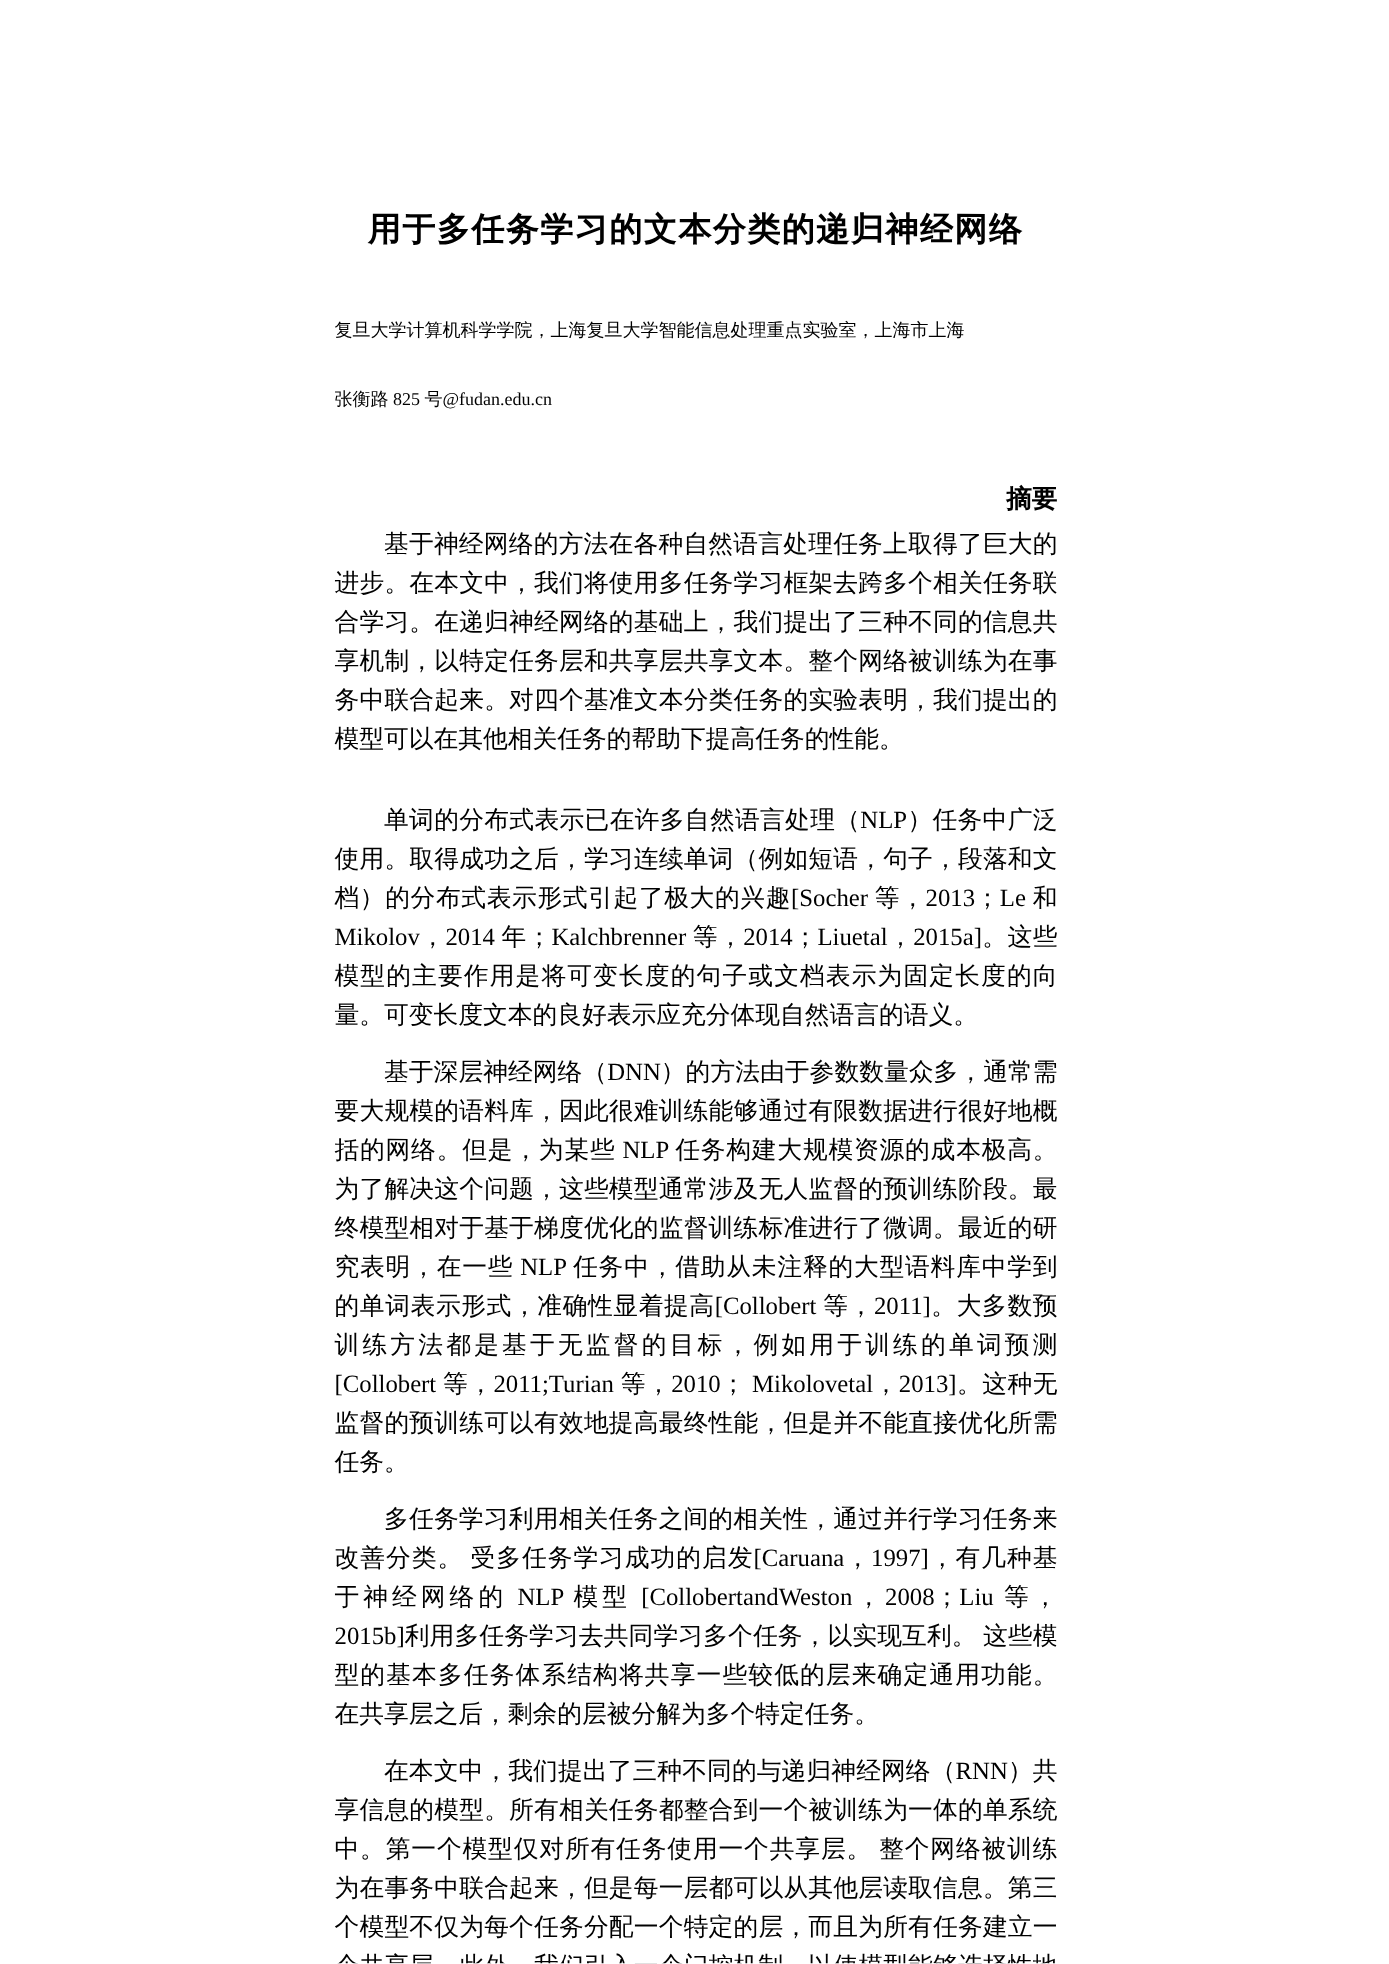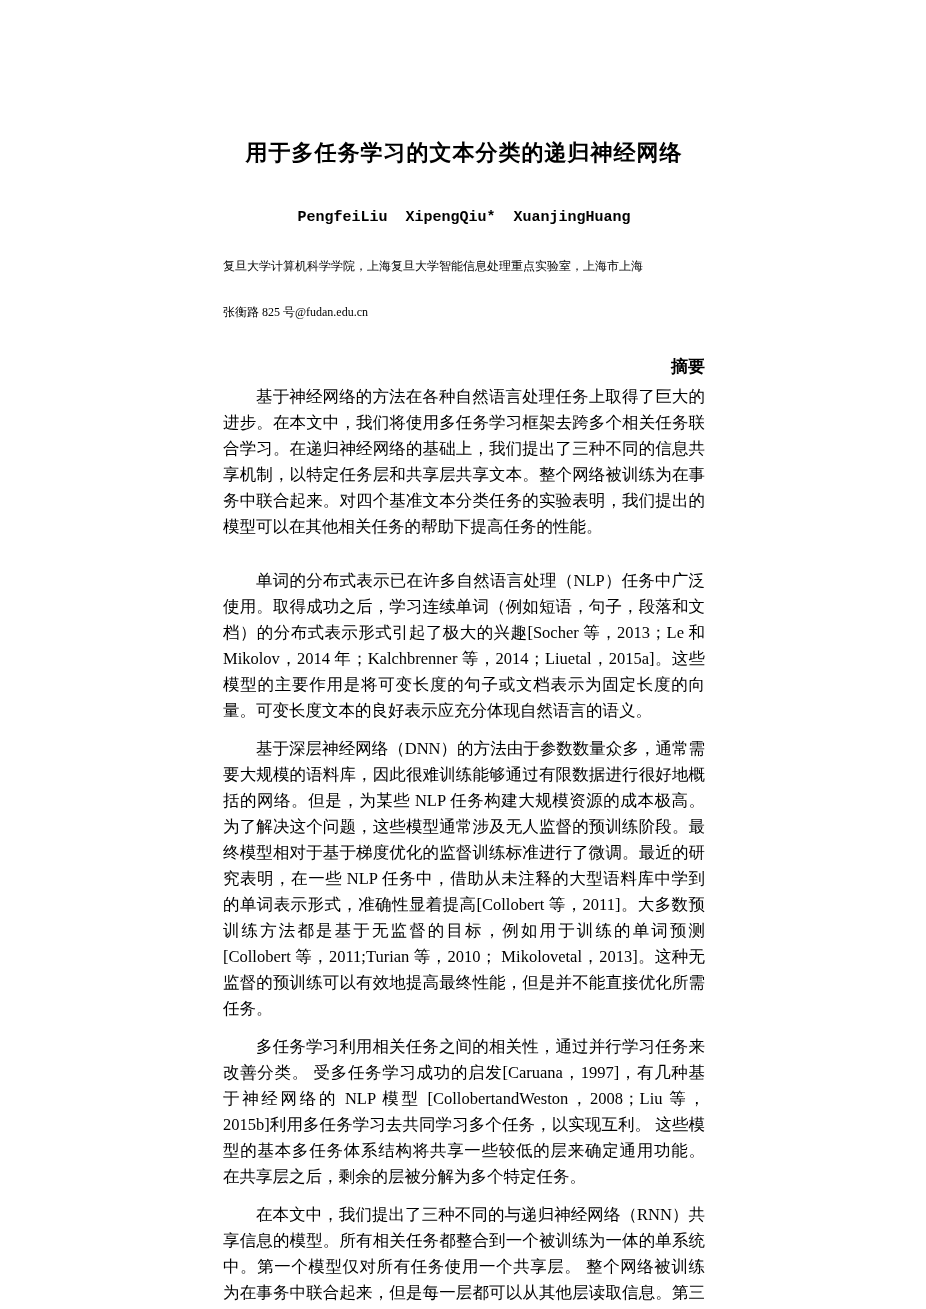--- a/index.html
+++ b/index.html
@@ -37,21 +37,21 @@
     font-family: "Liberation Mono", "DejaVu Sans Mono", monospace;
     white-space: pre-wrap;
   }
   .affiliation-line {
     margin: 0 0 22px 0;
     font-size: 12px;
     line-height: 24px;
     text-align: left;
   }
   .affiliation-line.second {
-    margin-bottom: 32px;
+    margin-bottom: 44px;
   }
   .abstract-heading {
     margin: 0 0 6px 0;
     font-size: 17px;
     line-height: 22px;
     font-weight: 700;
     text-align: right;
     font-family: "Liberation Sans", "DejaVu Sans", sans-serif;
   }
   .abstract-text {
@@ -77,21 +77,20 @@
     text-indent: 2em;
   }
 </style>
 </head>
 <body>
 
 <div class="page">
 
   <h1 class="paper-title">用于多任务学习的文本分类的递归神经网络</h1>
 
-  <div class="authors-line">PengfeiLiu  XipengQiu*  XuanjingHuang</div>
 
   <div class="affiliation-line">复旦大学计算机科学学院，上海复旦大学智能信息处理重点实验室，上海市上海</div>
 
   <div class="affiliation-line second">张衡路 825 号@fudan.edu.cn</div>
 
   <div class="abstract-heading">摘要</div>
 
   <p class="abstract-text">基于神经网络的方法在各种自然语言处理任务上取得了巨大的进步。在本文中，我们将使用多任务学习框架去跨多个相关任务联合学习。在递归神经网络的基础上，我们提出了三种不同的信息共享机制，以特定任务层和共享层共享文本。整个网络被训练为在事务中联合起来。对四个基准文本分类任务的实验表明，我们提出的模型可以在其他相关任务的帮助下提高任务的性能。</p>
 
 

